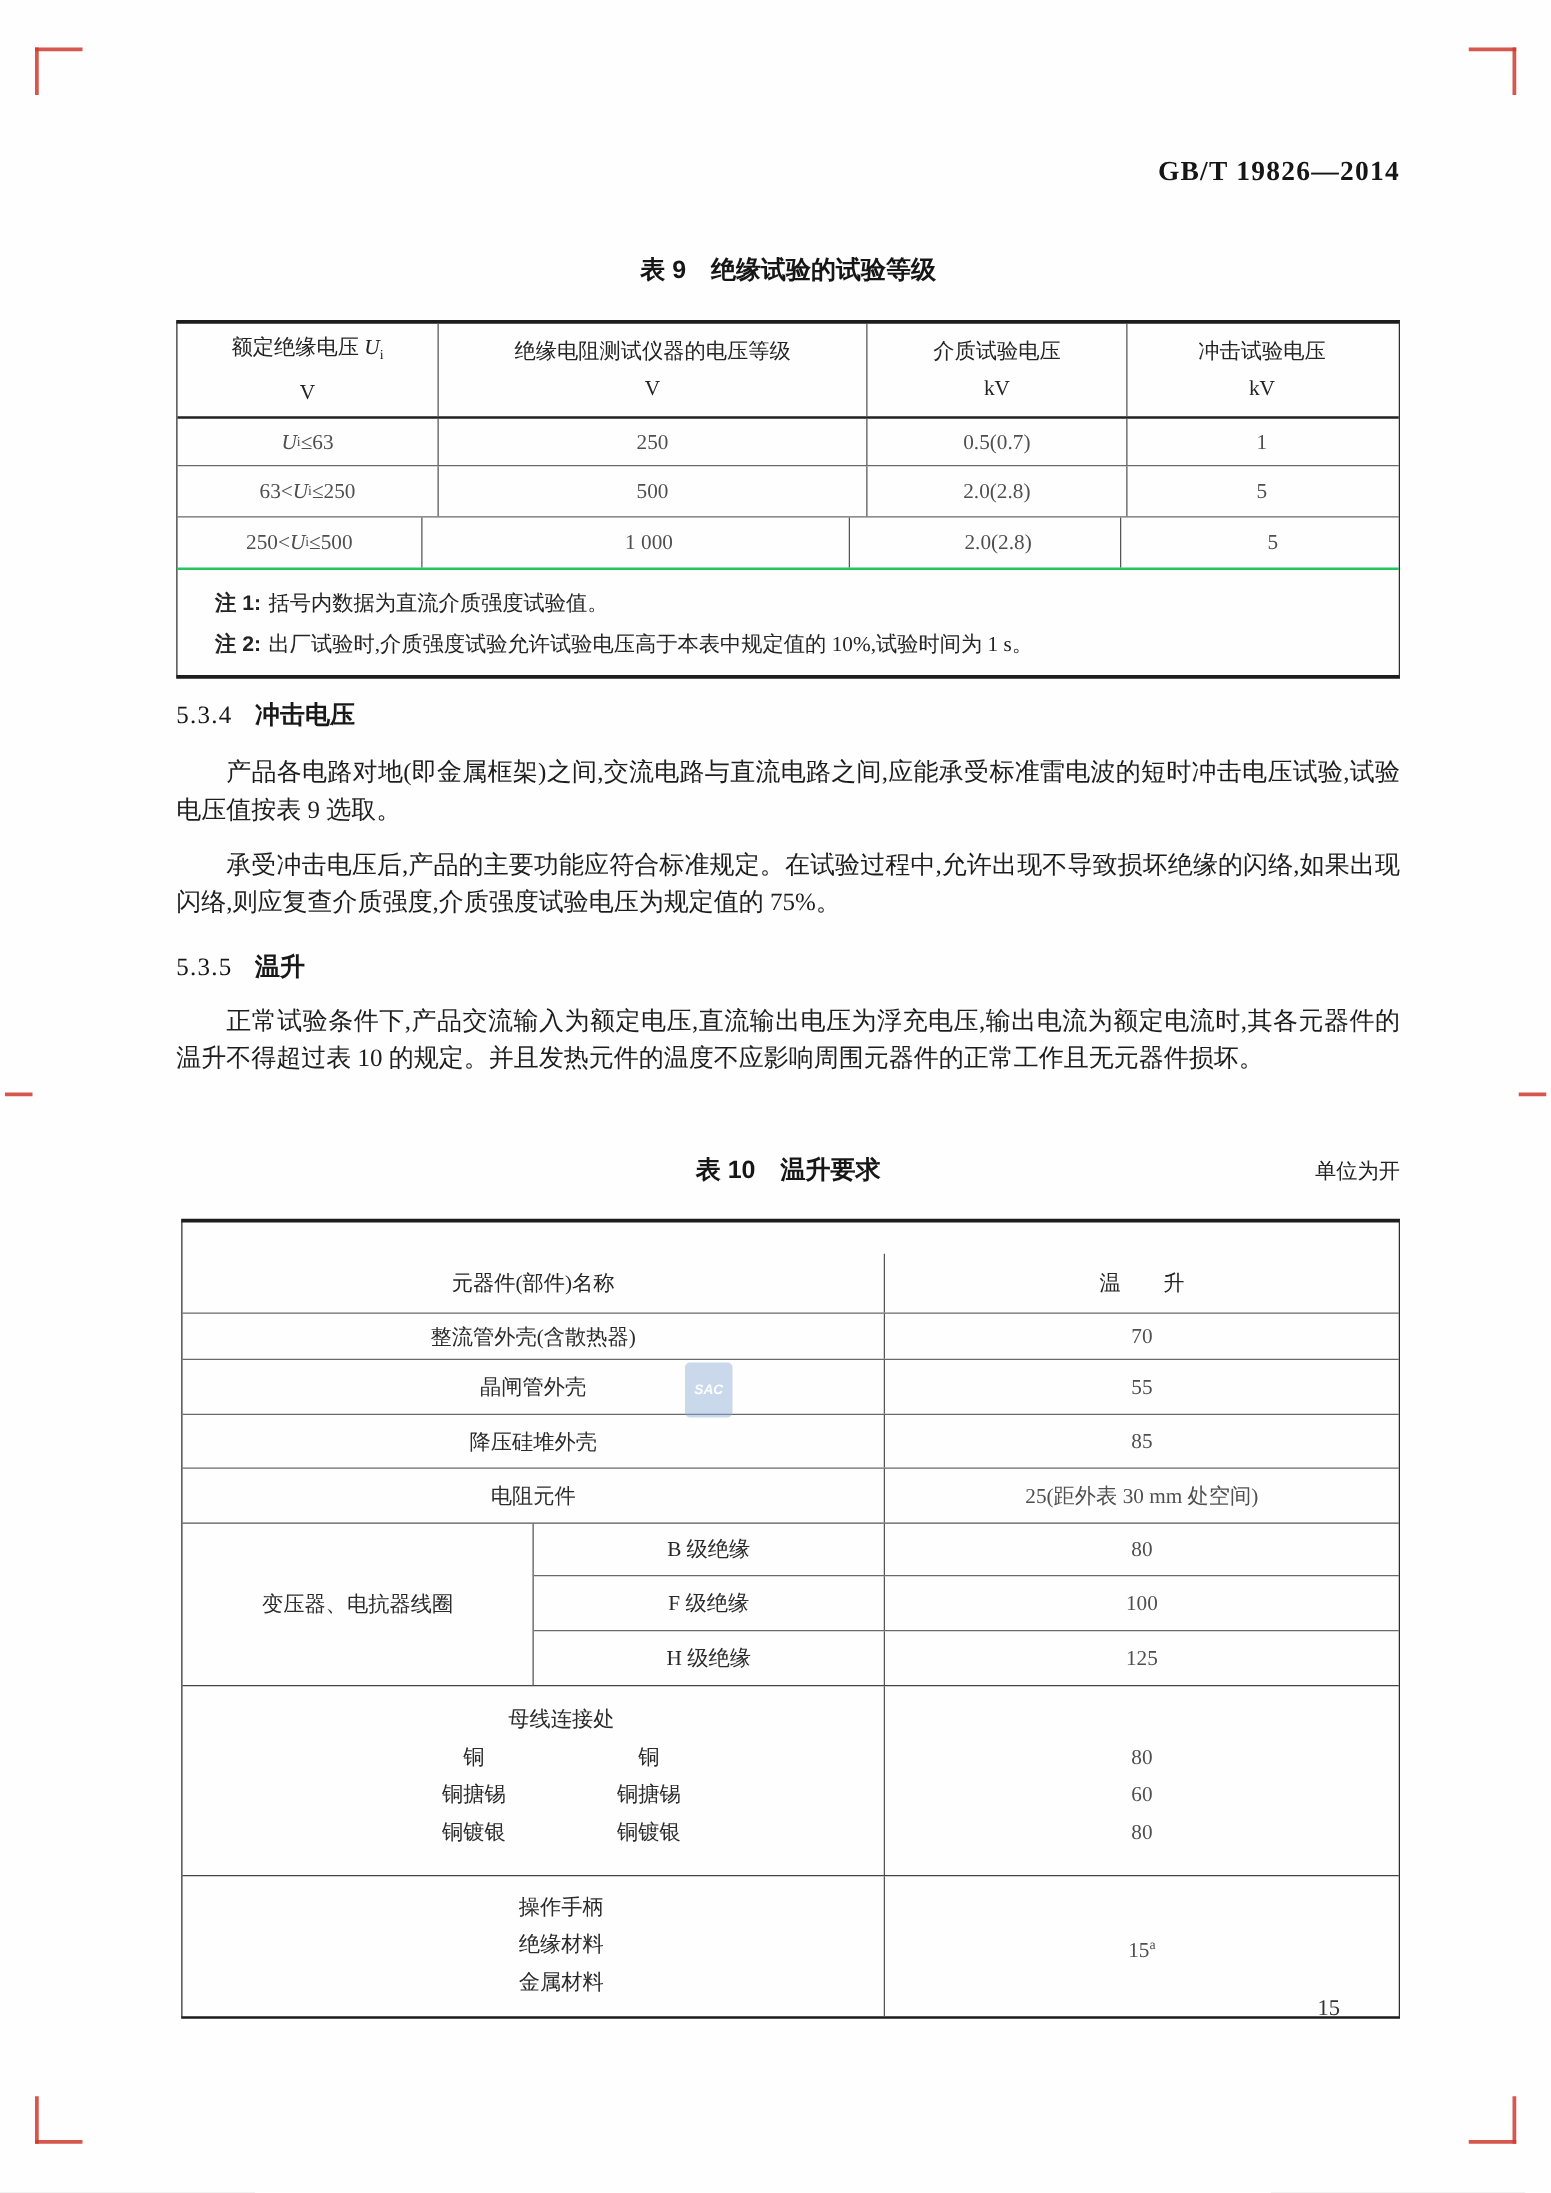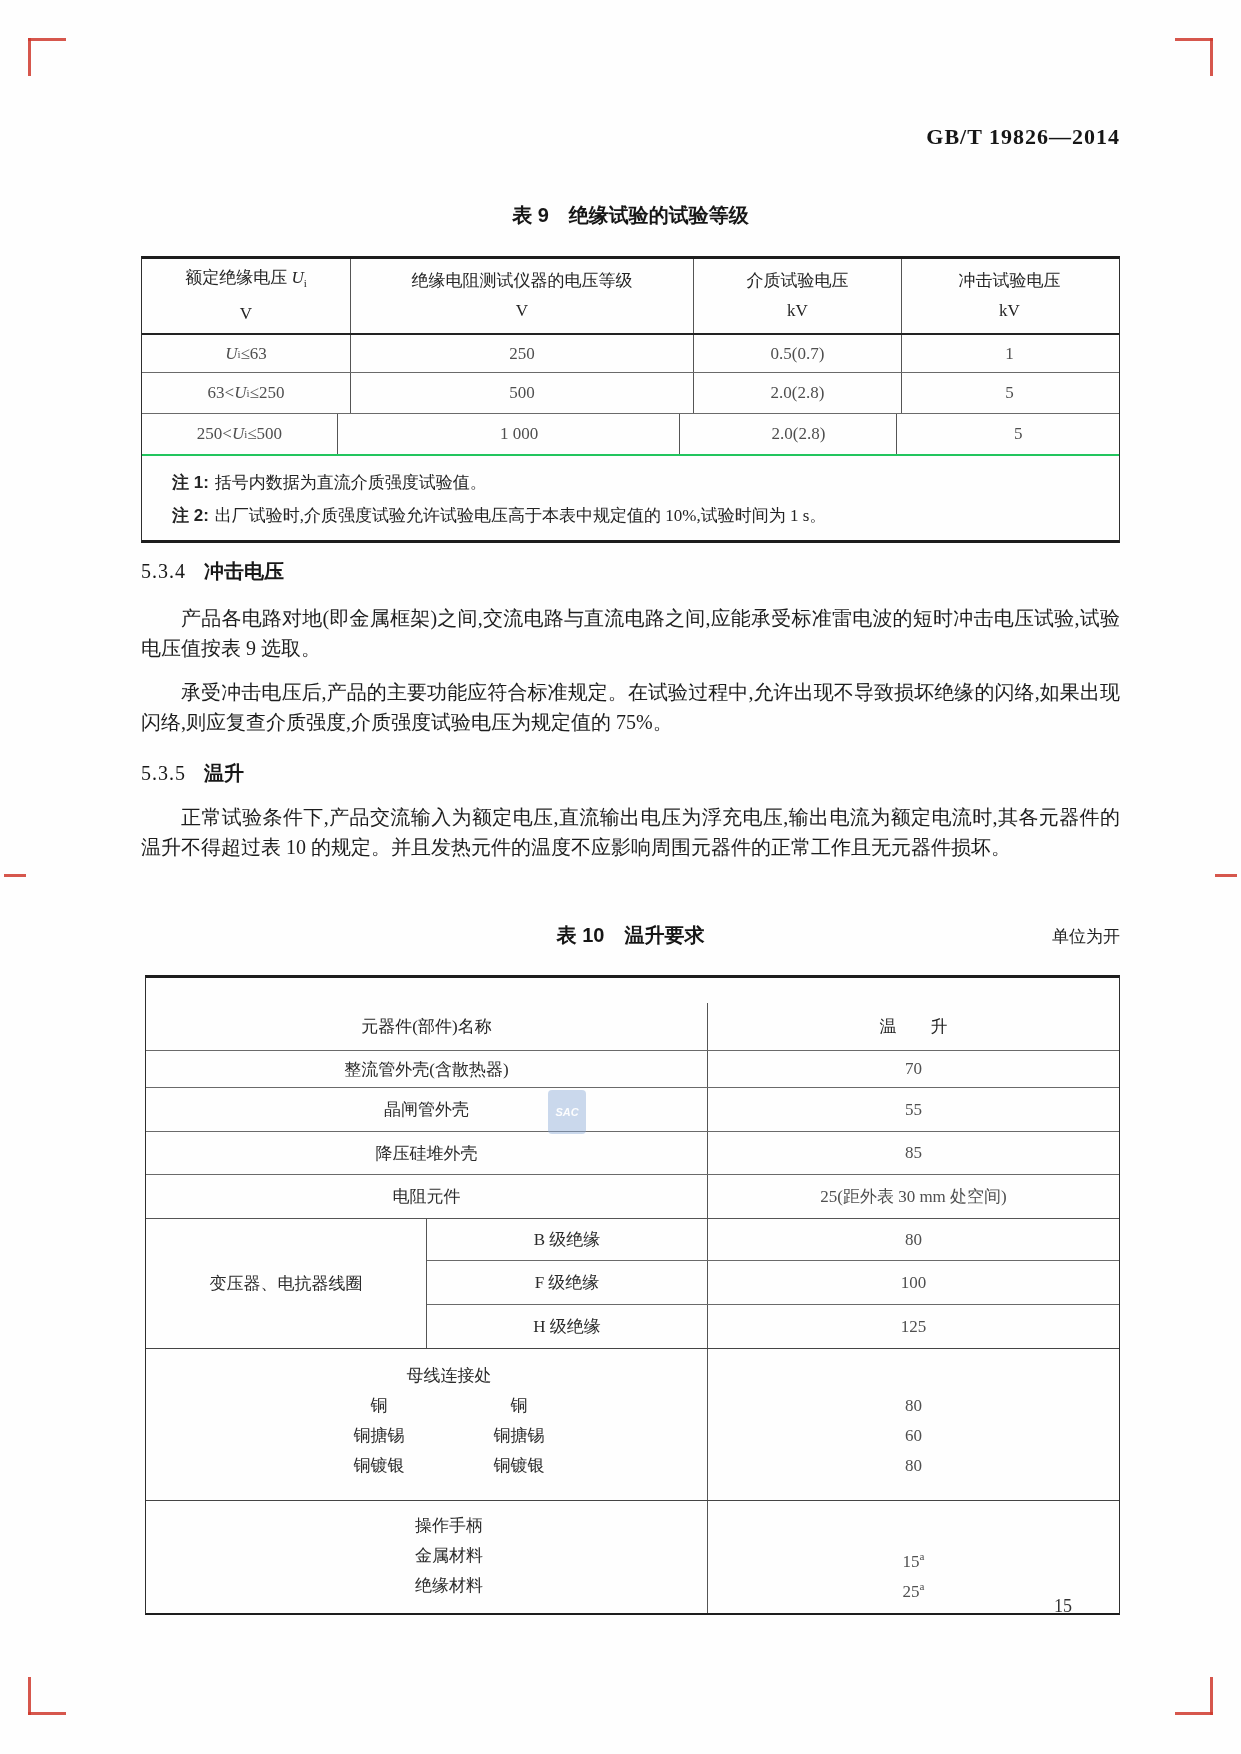--- a/index.html
+++ b/index.html
@@ -274,27 +274,26 @@
         <div class="gline"></div>
         <div class="gline">80</div>
         <div class="gline">60</div>
         <div class="gline">80</div>
       </div>
     </div>
 
     <div class="grouprow g-handle">
       <div class="groupleft">
         <div class="gline gtitle">操作手柄</div>
+        <div class="gline gcenter">绝缘材料</div>
         <div class="gline gcenter">金属材料</div>
-        <div class="gline gcenter">绝缘材料</div>
       </div>
       <div class="groupright">
         <div class="gline"></div>
         <div class="gline"><span>15</span><sup>a</sup></div>
-        <div class="gline"><span>25</span><sup>a</sup></div>
       </div>
     </div>
   </div>
 
   <div class="watermark">SAC</div>
 
   <div class="pagenum">15</div>
 
 </div>
 

